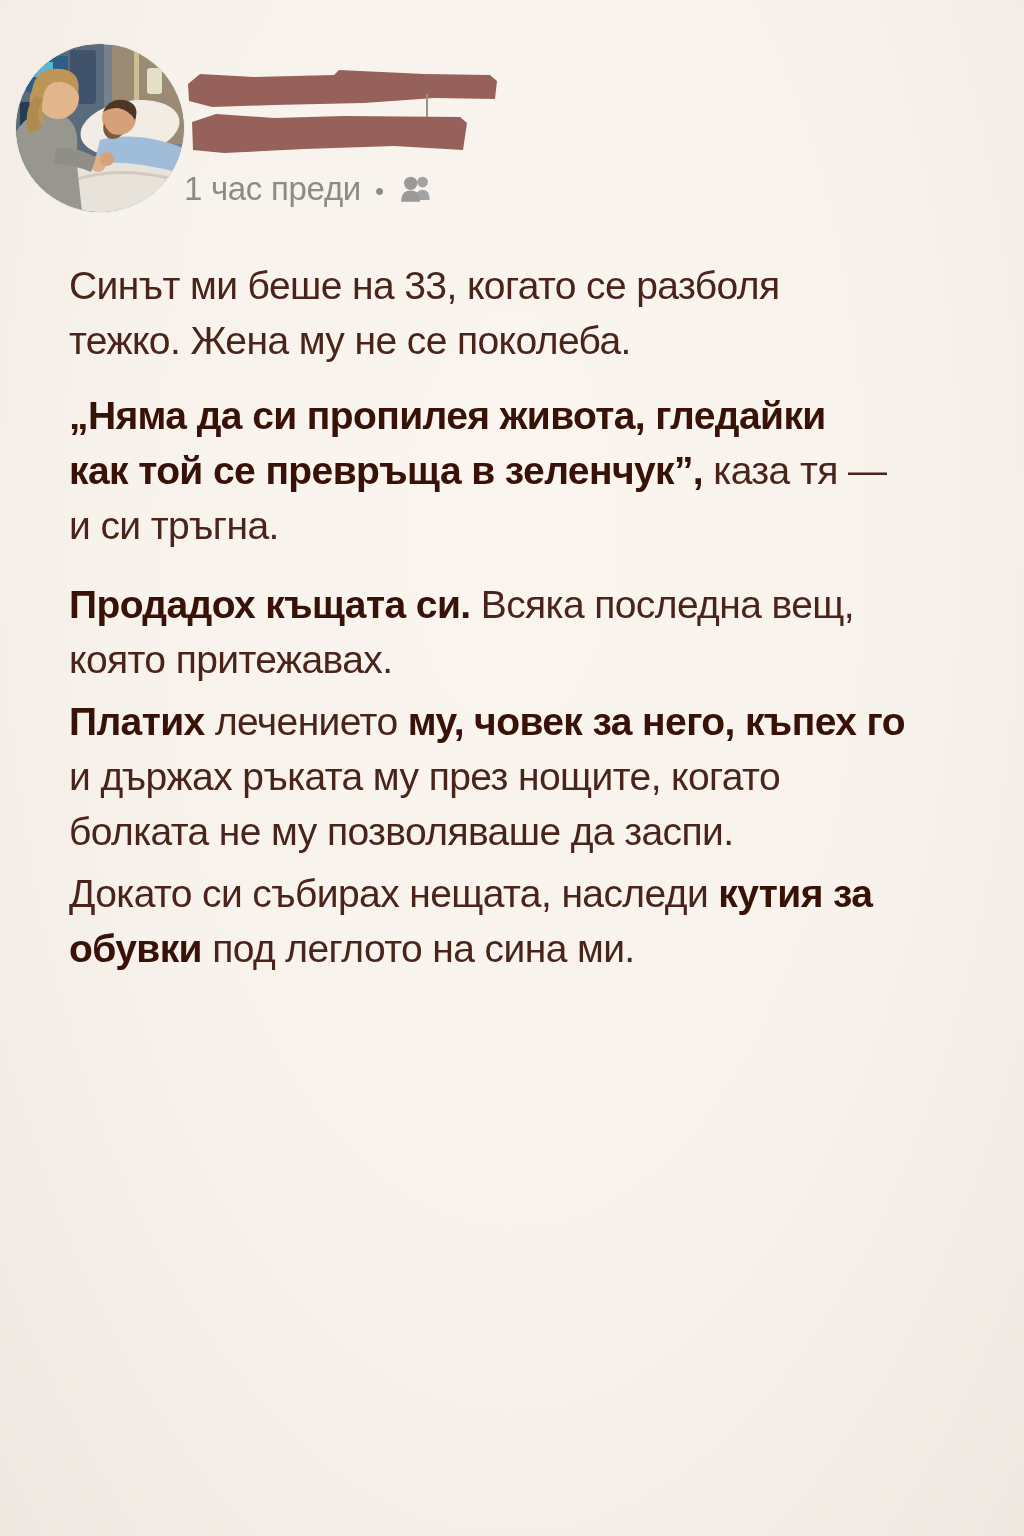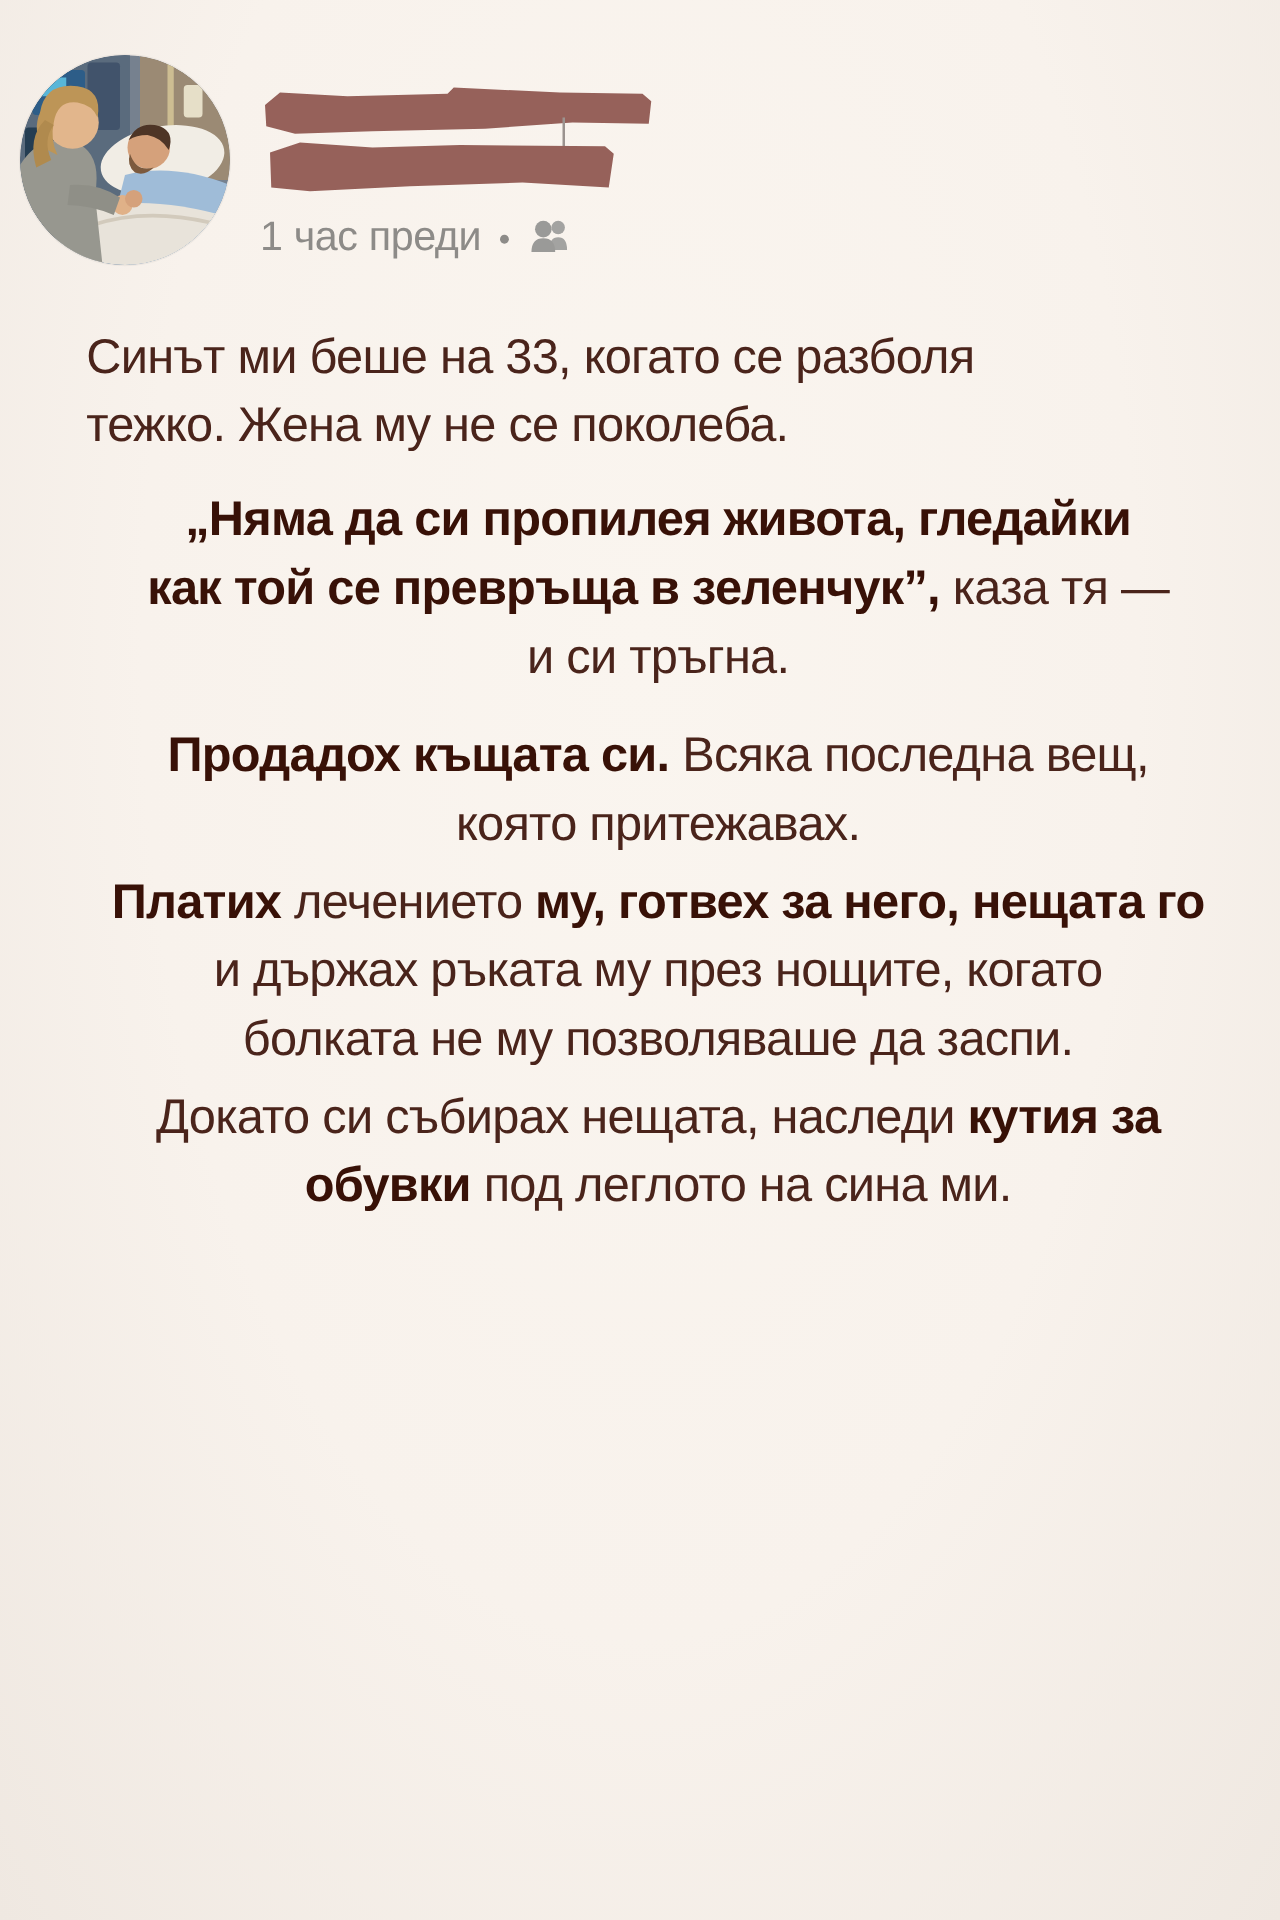--- a/index.html
+++ b/index.html
@@ -13,21 +13,21 @@
   html,body{width:1024px;height:1536px;}
   body{
     font-family:"Liberation Sans","DejaVu Sans",sans-serif;
     background:radial-gradient(ellipse at 50% 34%, #faf5ef 0%, var(--page-bg) 55%, #efe8e1 100%);
     overflow:hidden;
   }
   .page{width:1024px;height:1536px;position:relative;}
   .header{
     display:flex;
     padding:44px 24px 0 16px;
-    gap:24px;
+    gap:0;
     align-items:flex-start;
   }
   .avatar{
     flex:0 0 168px;
     width:168px;height:168px;
     border-radius:50%;
     overflow:hidden;
     box-shadow:0 0 0 1px rgba(0,0,0,0.04);
   }
   .header-info{flex:1;min-width:0;}
@@ -47,21 +47,21 @@
     margin-top:46px;
     padding:0 40px;
     color:var(--text);
     font-size:39px;
     line-height:55px;
     letter-spacing:-0.6px;
     white-space:pre-line;
     margin-left:29px;
   }
   .para{margin:0;}
-  .para + .para{margin-top:20px;text-align:center;}
+  .para + .para{margin-top:20px;}
   .para:nth-child(3),
   .para:nth-child(6){margin-top:24px;}
   .para:nth-child(4),
   .para:nth-child(5),
   .para:nth-child(7),
   .para:nth-child(8){margin-top:7px;}
   .b{font-weight:bold;color:var(--text-bold);}
 </style>
 </head>
 <body>
@@ -126,18 +126,18 @@
         </span>
       </div>
     </div>
 
   </div>
 
   <div class="body"><p class="para"><span>Синът ми беше на 33, когато се разболя
 тежко. Жена му не се поколеба.</span></p><p class="para"><span class="b">„Няма да си пропилея живота, гледайки
 как той се превръща в зеленчук”,</span><span> каза тя —
 и си тръгна.</span></p><p class="para"><span class="b">Продадох къщата си.</span><span> Всяка последна вещ,
-която притежавах.</span></p><p class="para"><span class="b">Платих</span><span> лечението </span><span class="b">му, готвех за него, нещата го</span><span>
+която притежавах.</span></p><p class="para"><span class="b">Платих</span><span> лечението </span><span class="b">му, човек за него, къпех го</span><span>
 и държах ръката му през нощите, когато
 болката не му позволяваше да заспи.</span></p><p class="para"><span>Докато си събирах нещата, наследи </span><span class="b">кутия за
 обувки</span><span> под леглото на сина ми.</span></p></div>
 
 </div>
 
 </body></html>

